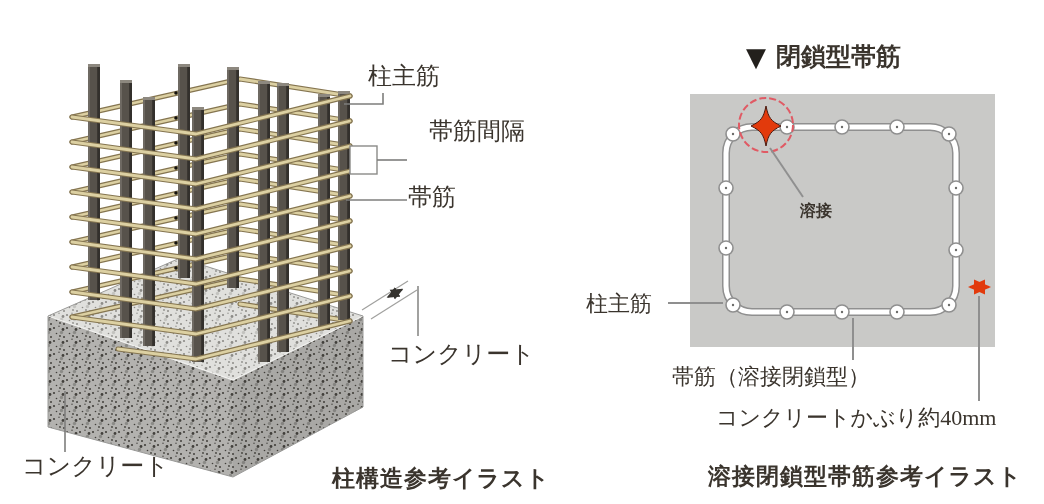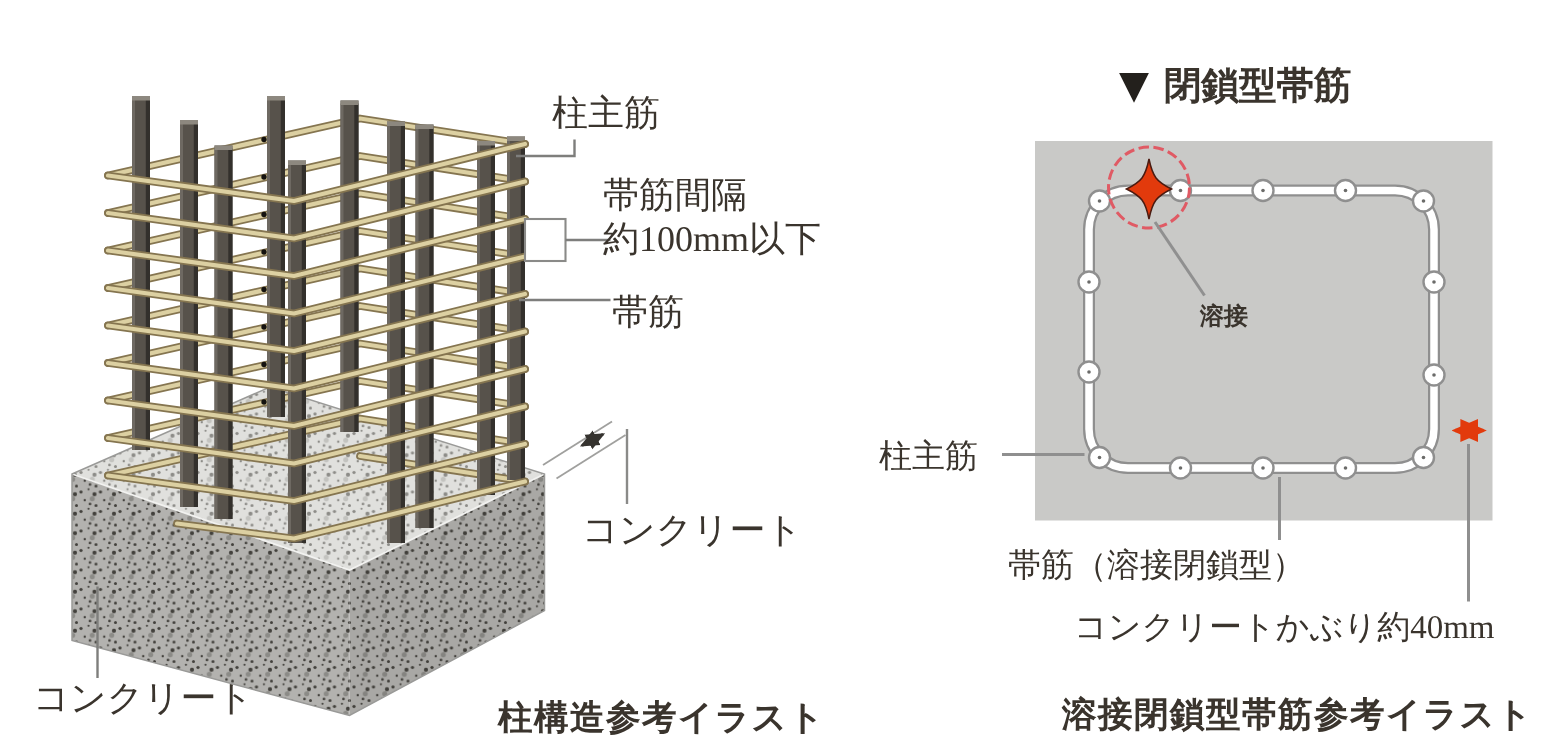--- a/index.html
+++ b/index.html
@@ -211,26 +211,25 @@
       <g stroke="#8f8f8f" stroke-width="2" fill="none">
         <line x1="668" y1="303" x2="723" y2="303"></line>
         <line x1="853" y1="318" x2="853" y2="360"></line>
         <line x1="979" y1="296" x2="979" y2="401"></line>
       </g>
     </g>
   </svg>
 
   <div class="lbl" style="left:368px;top:62px">柱主筋</div>
 
-  <div class="lbl" style="left:402px;top:117px">
+  <div class="lbl" style="left:429px;top:117px">
     <span>帯筋間隔</span><br>
-    <span>約100mm以下</span>
-  </div>
-
-  <div class="lbl" style="left:408px;top:195px">
+  </div>
+
+  <div class="lbl" style="left:408px;top:183px">
     <span>帯筋</span><br>
   </div>
 
   <div class="lbl" style="left:388px;top:340px">
     <span>コンクリート</span><br>
   </div>
 
   <div class="lbl" style="left:22px;top:452px">コンクリート</div>
 
   <div class="cap" style="left:332px;top:463px">柱構造参考イラスト</div>

